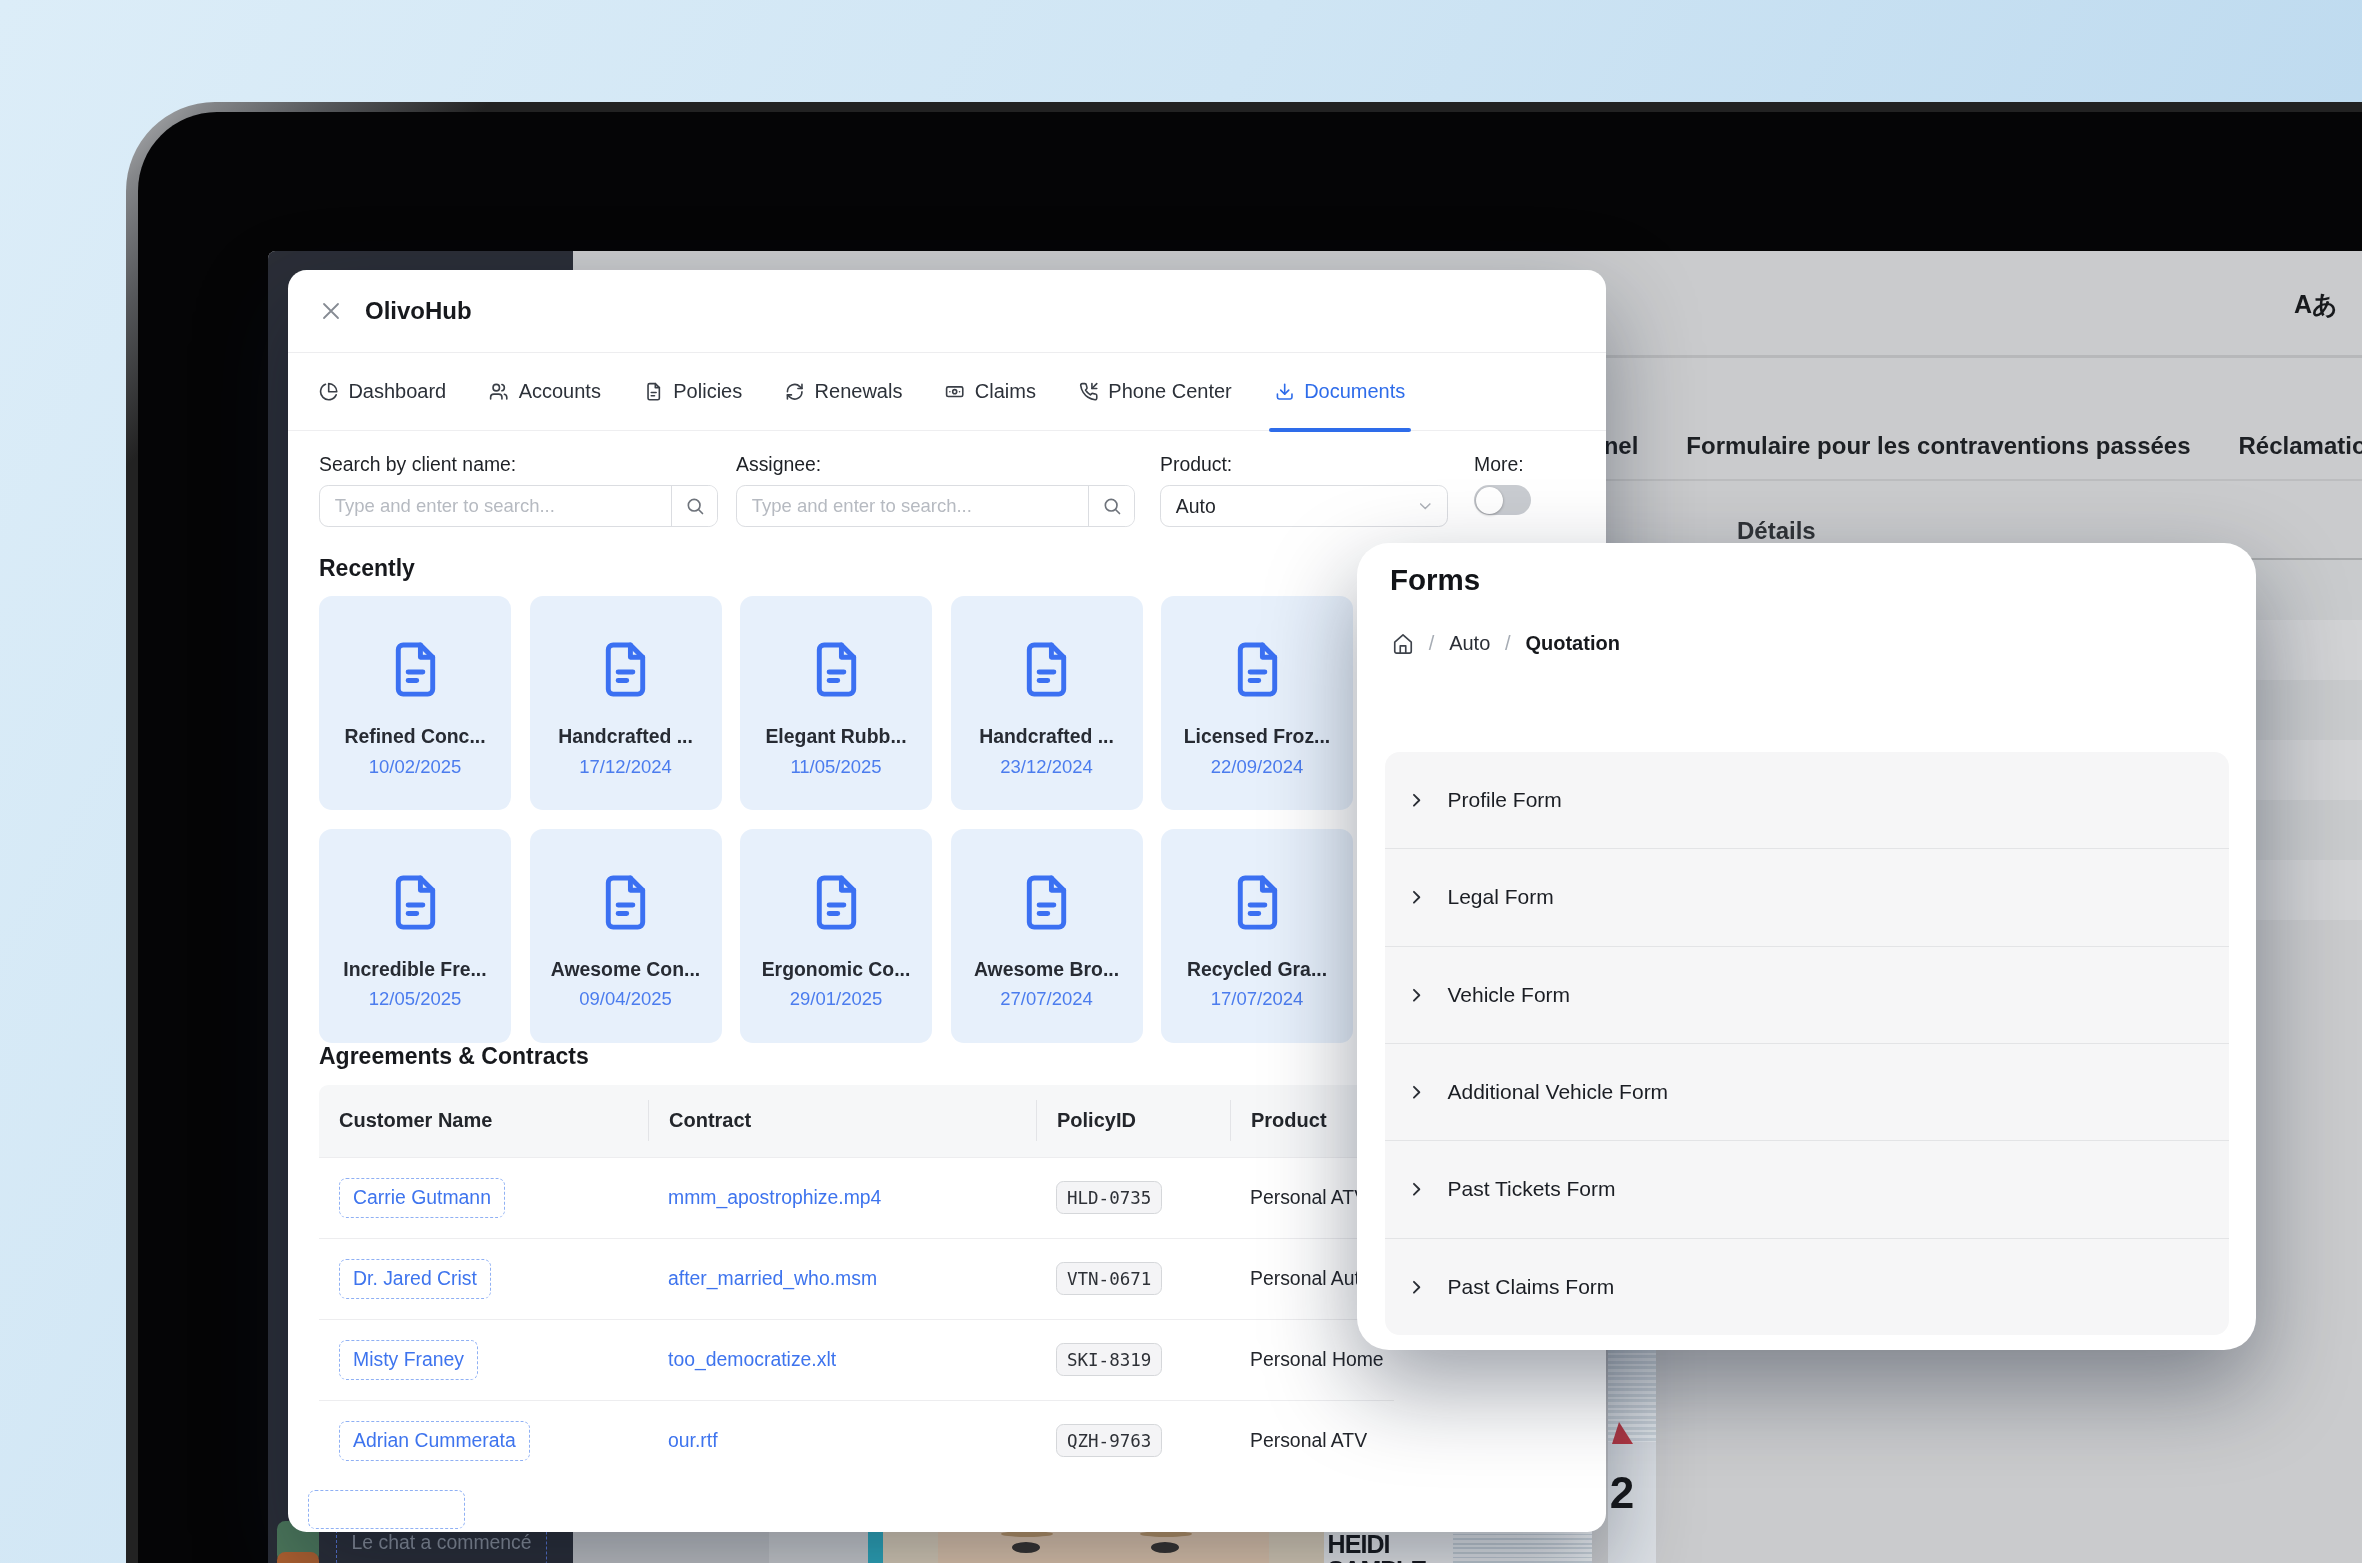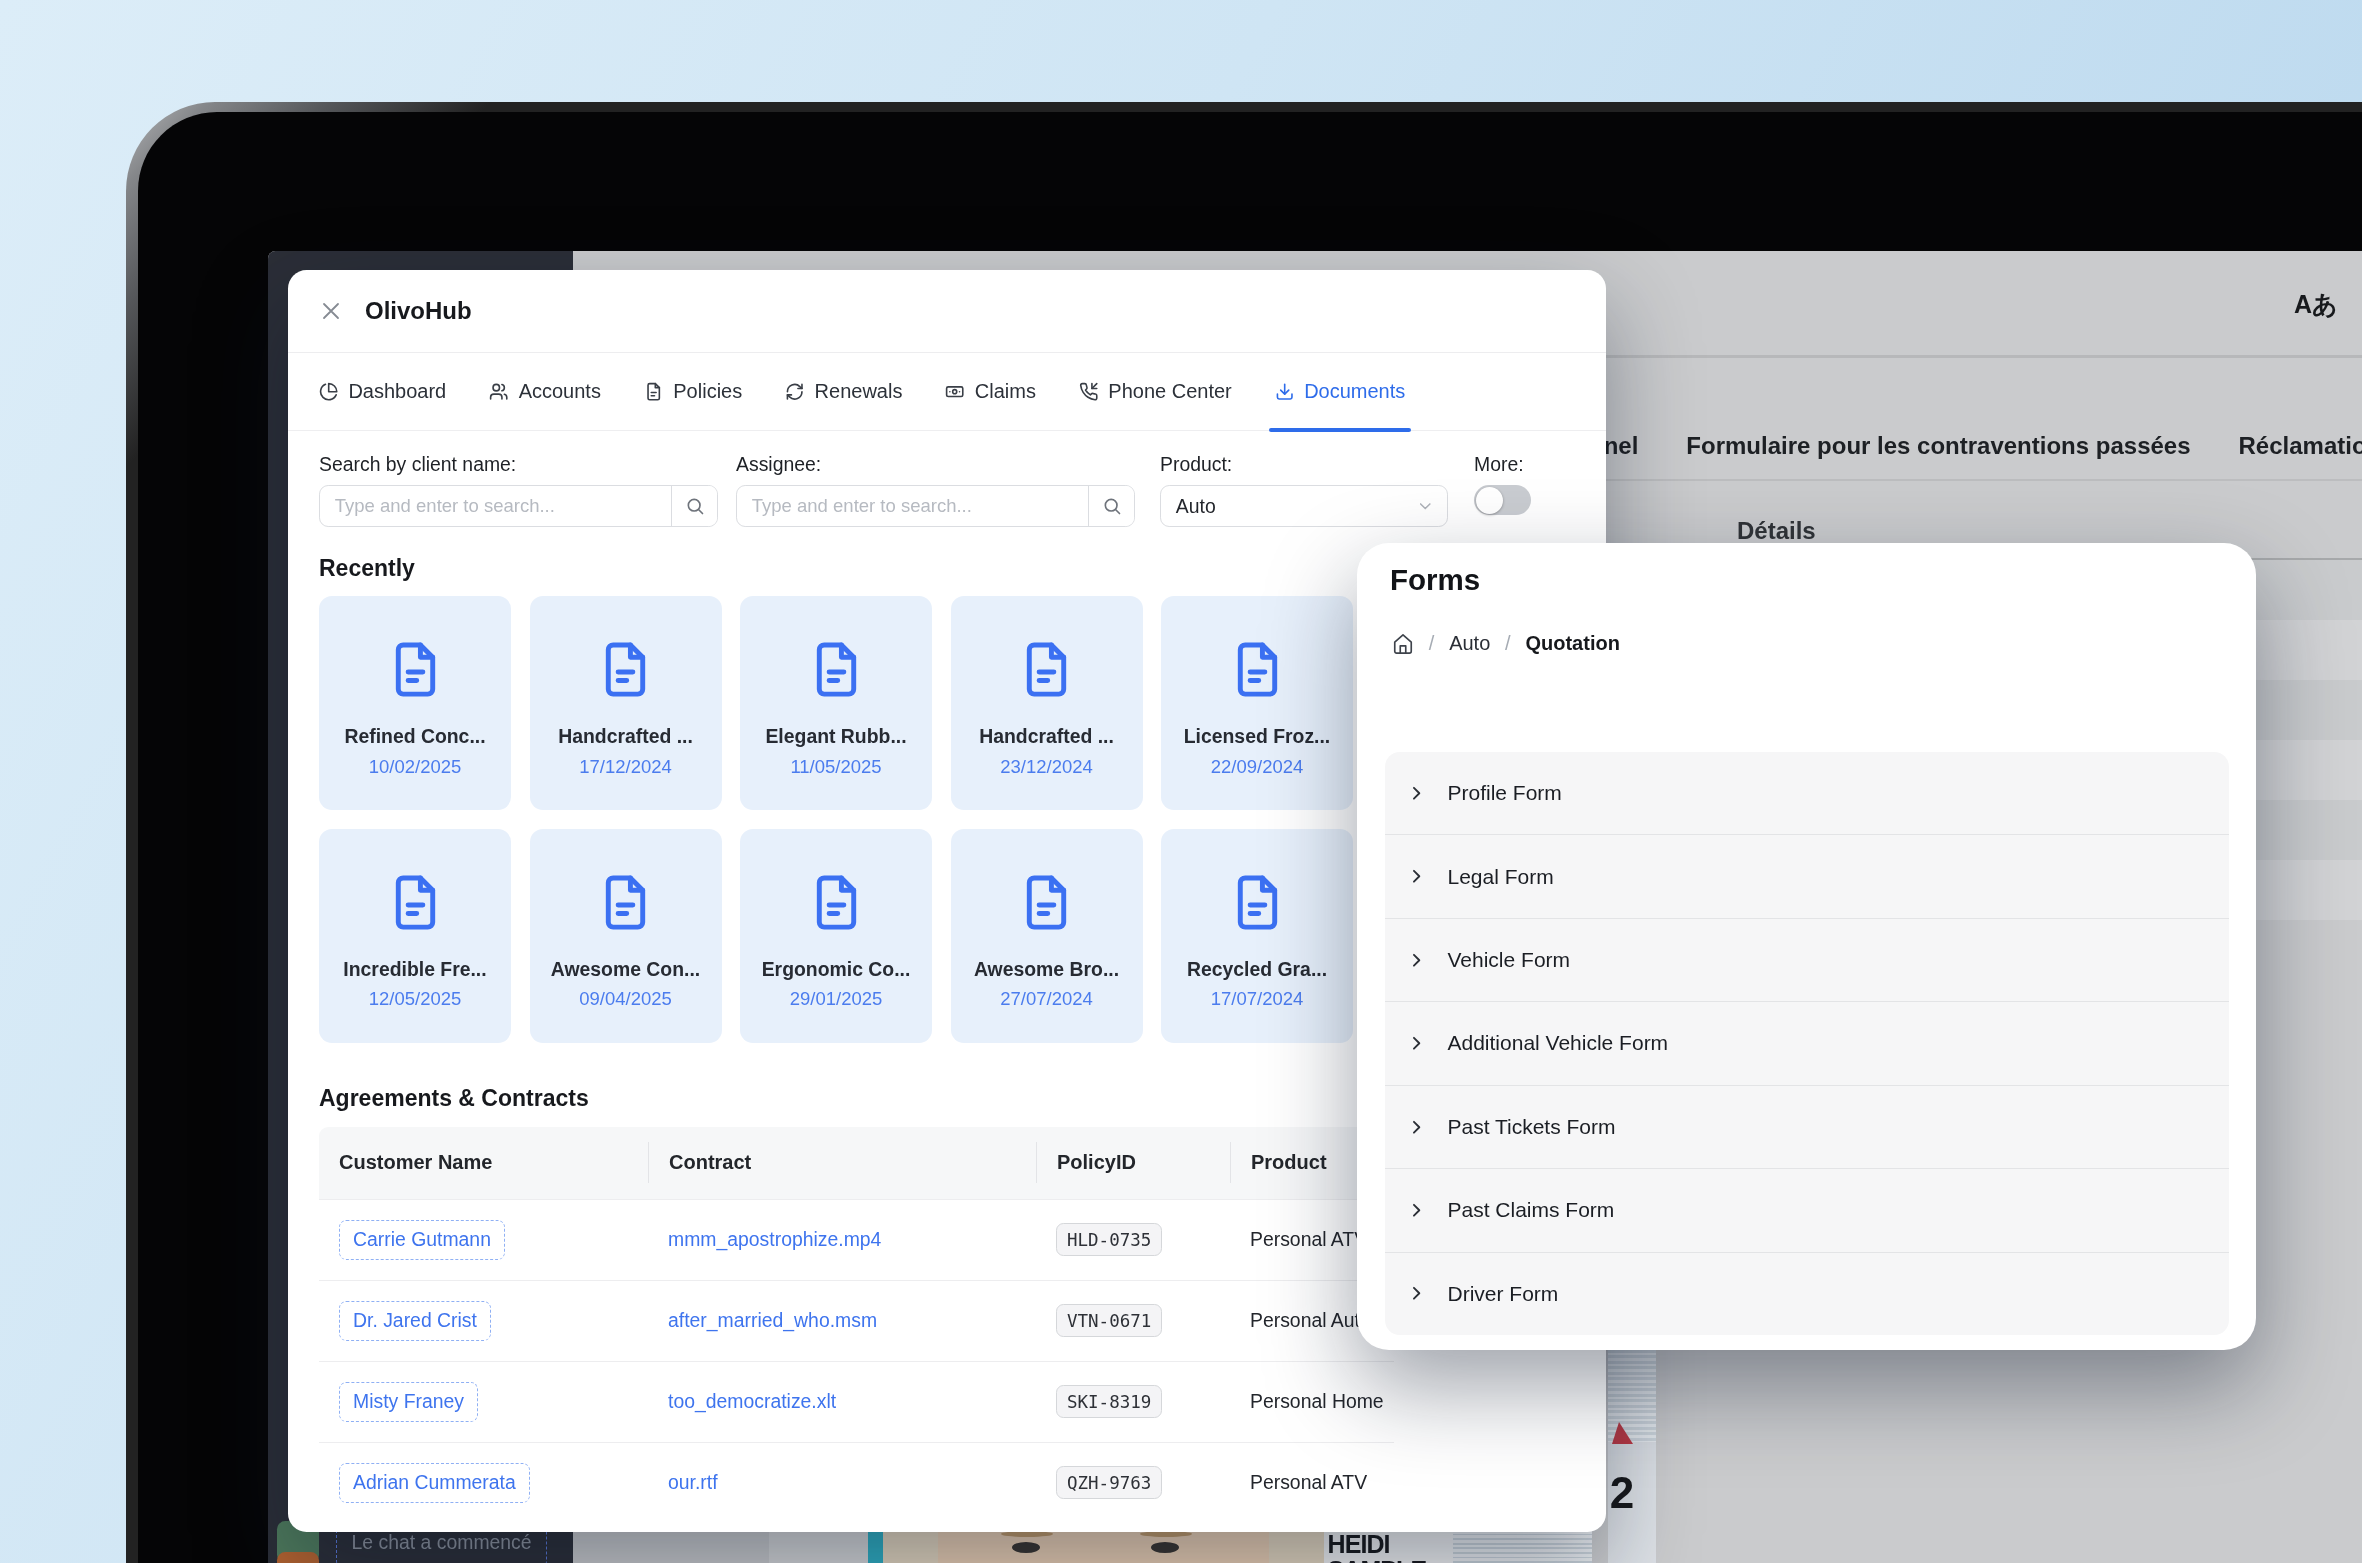--- a/index.html
+++ b/index.html
@@ -98,21 +98,21 @@
   .recently-title { margin-top:16.6px; }
   .cards { margin:14.8px 0 0 31px; display:grid; grid-template-columns:repeat(5,192px);
            grid-auto-rows:214px; gap:18.5px; }
   .card { background:#e7f0fb; border-radius:13px; display:flex; flex-direction:column;
           align-items:center; cursor:pointer; padding-top:44px; }
   .card .dicon { width:59px; height:59px; color:#3b70f2; }
   .card .cname { margin-top:26px; font-size:19.4px; font-weight:600; color:#272b33; max-width:170px;
                  white-space:nowrap; overflow:hidden; text-overflow:ellipsis; }
   .card .cdate { margin-top:7.4px; font-size:18.5px; color:#4b7cee; }
 
-  .contracts-title { margin-top:42px; }
+  .contracts-title { }
   .ctable { margin:14.8px 0 0 31px; width:1075px; }
   .thead { display:grid; grid-template-columns:329px 388px 194px 165px; height:72px;
            background:#f6f7f8; border-radius:9.2px 9.2px 0 0; align-items:center; }
   .th { font-size:20px; font-weight:600; color:#23262b; padding-left:20px; height:41px;
         display:flex; align-items:center; }
   .th + .th { border-left:1.8px solid #e3e4e7; }
   .trow { display:grid; grid-template-columns:329px 388px 194px 165px; height:81px;
           align-items:center; border-top:1.8px solid #ededef; }
   .trow:first-of-type { border-top:none; }
   .td { padding-left:20px; font-size:19.4px; color:#23262c; white-space:nowrap; }
@@ -476,23 +476,17 @@
             <path d="M9 5l7 7-7 7"></path>
           </svg>
         <span class="plabel">Past Tickets Form</span>
       </div>
       <div class="p-item">
         <svg class="chevr" viewBox="0 0 24 24" fill="none" stroke="currentColor" stroke-width="2.4" stroke-linecap="round" stroke-linejoin="round">
             <path d="M9 5l7 7-7 7"></path>
           </svg>
         <span class="plabel">Past Claims Form</span>
       </div>
-      <div class="p-item">
-        <svg class="chevr" viewBox="0 0 24 24" fill="none" stroke="currentColor" stroke-width="2.4" stroke-linecap="round" stroke-linejoin="round">
-            <path d="M9 5l7 7-7 7"></path>
-          </svg>
-        <span class="plabel">Driver Form</span>
-      </div>
     </div>
   </div>
 
 </div>
 
 
 </body></html>

